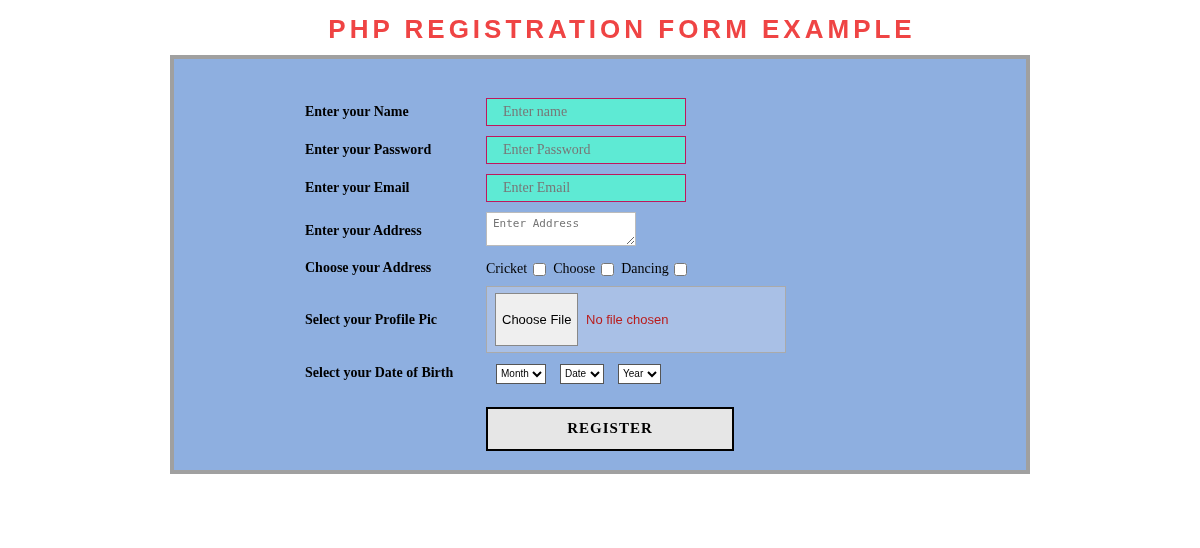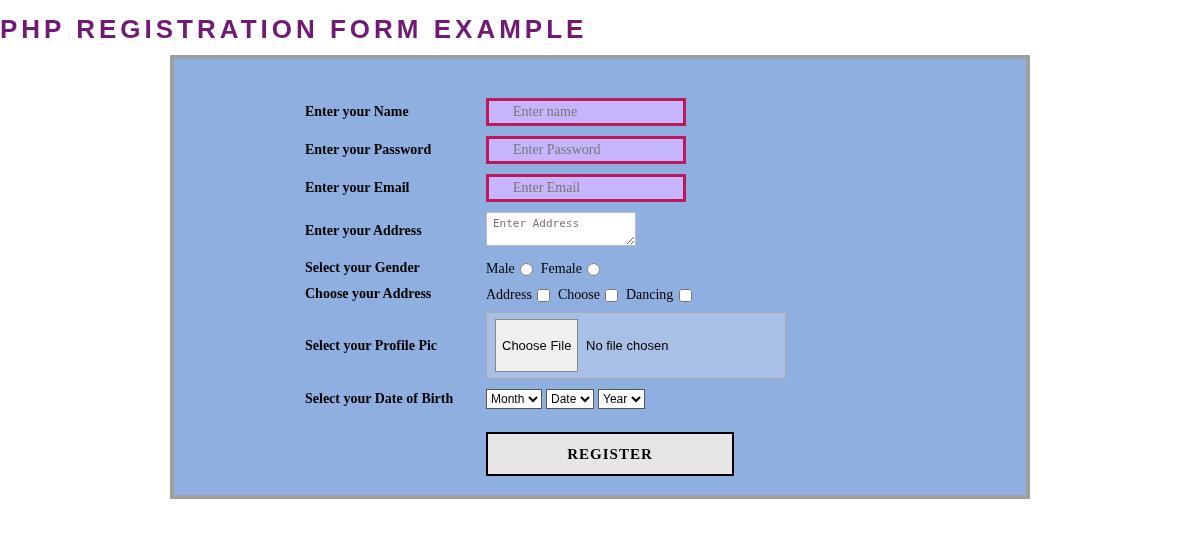--- a/index.html
+++ b/index.html
@@ -3,27 +3,28 @@
 <meta charset="utf-8">
 <style>
   html, body {
     margin: 0;
     padding: 0;
     background: #ffffff;
     font-family: "Times New Roman", Times, serif;
     width: 1200px;
   }
   h1.page-title {
-    text-align: left;
-    color: #701a75;
+    text-align: center;
+    color: #ef4444;
     font-family: Arial, Helvetica, sans-serif;
     font-weight: 700;
     letter-spacing: 4px;
     font-size: 26px;
     margin: 14px 0 10px 0;
+    padding-left: 44px;
   }
   .form-outer {
     width: 860px;
     margin: 0 auto;
     border: 4px solid #a0a0a0;
     background: #8eafe0;
     padding: 30px 30px 10px 30px;
     box-sizing: border-box;
     position: relative;
   }
@@ -39,25 +40,25 @@
     width: 170px;
     vertical-align: middle;
     padding-right: 10px;
   }
   table.form-table td.input-cell {
     vertical-align: middle;
   }
   input.text-input {
     width: 200px;
     height: 28px;
-    border: 3px solid #be185d;
-    background: #c4b5fd;
+    border: 1px solid #be185d;
+    background: #5eead4;
     font-family: "Times New Roman", Times, serif;
     font-size: 14px;
-    padding: 0 24px;
+    padding: 0 16px;
     box-sizing: border-box;
   }
   input.text-input::placeholder { color:#777; }
   textarea.addr {
     width: 150px;
     height: 34px;
     border: 1px solid #bbb;
     background: #fff;
     font-family: monospace;
     font-size: 11px;
@@ -83,28 +84,29 @@
   .file-box .choose-btn {
     display: inline-block;
     border: 1px solid #888;
     background: #efefef;
     padding: 18px 6px;
     font-size: 13px;
     cursor: pointer;
   }
   .file-box .file-status {
     margin-left: 4px;
-    color: #000000;
+    color: #b91c1c;
   }
   select.dob {
     font-family: Arial, sans-serif;
-    font-size: 12px;
+    font-size: 10px;
     border: 1px solid #555;
     background: #fff;
     height: 20px;
+    margin-left: 10px;
   }
   .register-row td { padding-top: 14px; }
   button.register-btn {
     width: 248px;
     height: 44px;
     border: 2px solid #000;
     background: #e6e6e6;
     font-family: "Times New Roman", Times, serif;
     font-weight: bold;
     font-size: 15px;
@@ -139,35 +141,24 @@
         <input type="text" class="text-input" placeholder="Enter Email" style="">
       </td>
     </tr>
     <tr>
       <td class="label-cell">Enter your Address</td>
       <td class="input-cell">
         <textarea class="addr" placeholder="Enter Address" style=""></textarea>
       </td>
     </tr>
     <tr class="tight">
-      <td class="label-cell">Select your Gender</td>
-      <td class="input-cell">
-        <span class="inline-opts">
-          <span>Male</span>
-          <input type="radio" name="gender" style="">
-          <span>Female</span>
-          <input type="radio" name="gender" style="">
-        </span>
-      </td>
-    </tr>
-    <tr class="tight">
       <td class="label-cell">Choose your Address</td>
       <td class="input-cell">
         <span class="inline-opts">
-          <span>Address</span>
+          <span>Cricket</span>
           <input type="checkbox" style="">
           <span>Choose</span>
           <input type="checkbox" style="">
           <span>Dancing</span>
           <input type="checkbox" style="">
         </span>
       </td>
     </tr>
     <tr>
       <td class="label-cell">Select your Profile Pic</td>

